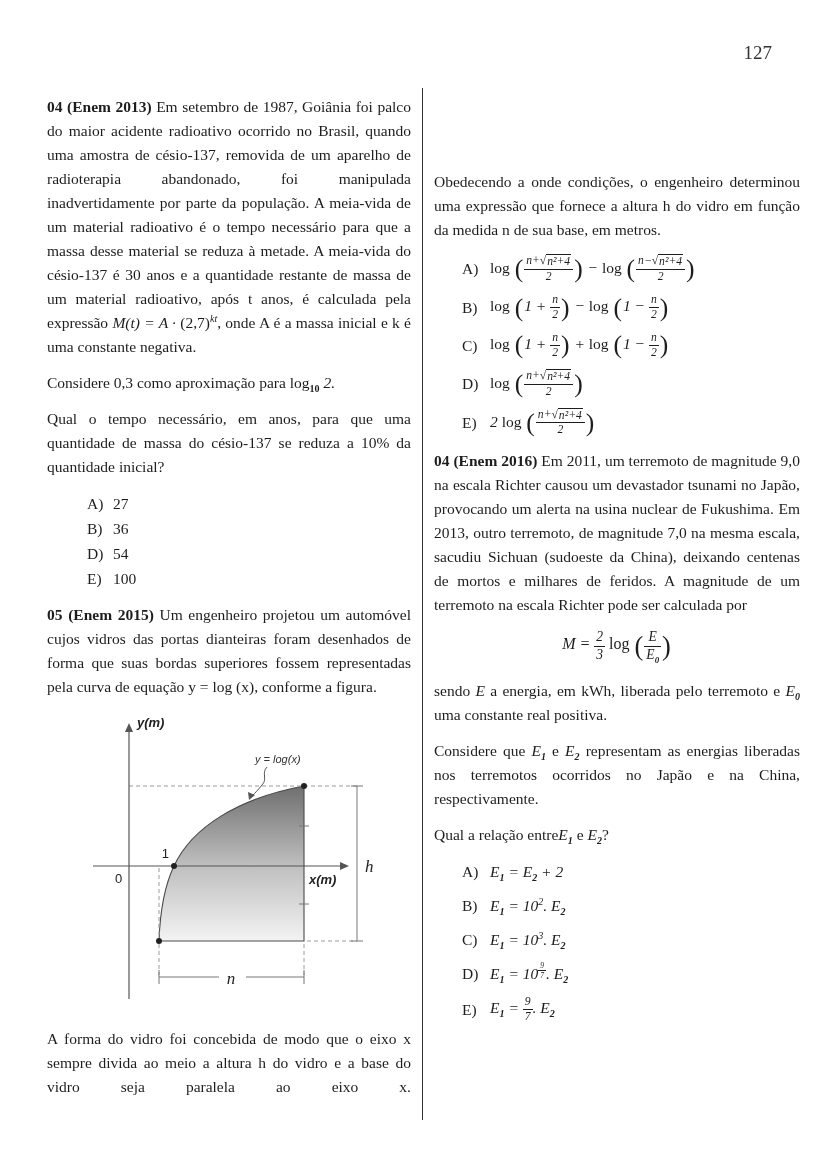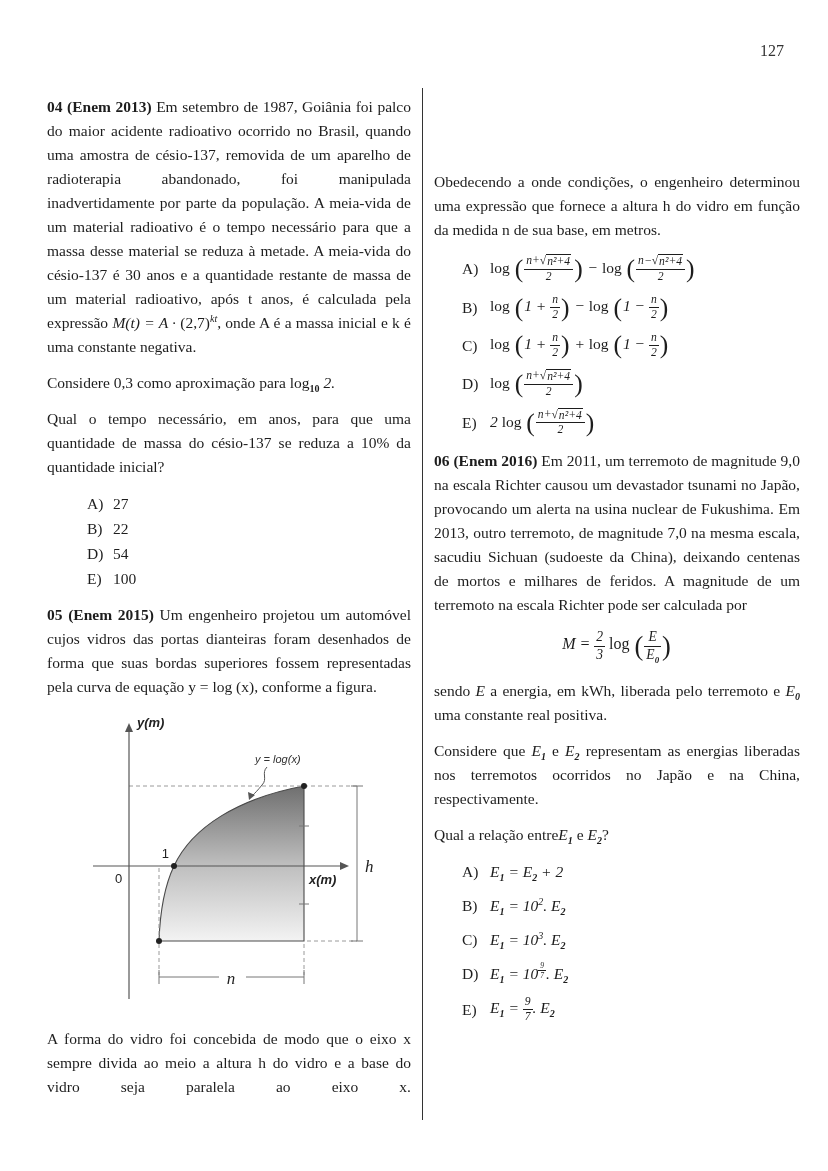--- a/index.html
+++ b/index.html
@@ -1,21 +1,21 @@
 <!DOCTYPE html>
 <html><head>
 <meta charset="utf-8">
 <style>
   html,body{margin:0;padding:0;}
   body{
     width:828px;height:1171px;position:relative;overflow:hidden;
     background:#ffffff;color:#1d1d1d;
     font-family:"Liberation Serif", serif;
   }
-  .page-number{position:absolute;top:42px;right:44px;font-size:16px;color:#333;}
+  .page-number{position:absolute;top:42px;right:56px;font-size:19px;color:#333;}
   .columns{position:absolute;top:86px;left:47px;display:flex;align-items:center;}
   .col{width:364px;}
   .col-right{width:366px;}
   .divider{width:1px;background:#333;margin:2px 11px 0 11px;height:1032px;flex:0 0 1px;}
   p{margin:0 0 12px;font-size:15.5px;line-height:24px;text-align:justify;}
   .justify-last{text-align-last:justify;}
   b{font-weight:bold;}
   
   .options{margin:0 0 12px;}
   .option{padding-left:40px;line-height:25px;font-size:15.5px;}
@@ -57,21 +57,21 @@
   <div class="col col-left">
 
     <p><b>04 (Enem 2013)</b> Em setembro de 1987, Goiânia foi palco do maior acidente radioativo ocorrido no Brasil, quando uma amostra de césio-137, removida de um aparelho de radioterapia abandonado, foi manipulada inadvertidamente por parte da população. A meia-vida de um material radioativo é o tempo necessário para que a massa desse material se reduza à metade. A meia-vida do césio-137 é 30 anos e a quantidade restante de massa de um material radioativo, após t anos, é calculada pela expressão <span class="math">M(t) = A · <span class="mroman">(2,7)</span><sup>kt</sup></span>, onde A é a massa inicial e k é uma constante negativa.</p>
 
     <p>Considere 0,3 como aproximação para <span class="math"><span class="mroman">log<sub>10</sub></span> 2.</span></p>
 
     <p>Qual o tempo necessário, em anos, para que uma quantidade de massa do césio-137 se reduza a 10% da quantidade inicial?</p>
 
     <div class="options">
       <div class="option"><span class="opt-letter">A)</span><span>27</span></div>
-      <div class="option"><span class="opt-letter">B)</span><span>22</span></div>
+      <div class="option"><span class="opt-letter">B)</span><span>36</span></div>
       <div class="option"><span class="opt-letter">D)</span><span>54</span></div>
       <div class="option"><span class="opt-letter">E)</span><span>100</span></div>
     </div>
 
     <p><b>05 (Enem 2015)</b> Um engenheiro projetou um automóvel cujos vidros das portas dianteiras foram desenhados de forma que suas bordas superiores fossem representadas pela curva de equação y = log (x), conforme a figura.</p>
 
     <figure class="graph">
       <svg width="330" height="300" viewBox="0 0 330 300">
         <defs>
           <linearGradient id="gl" x1="0" y1="0" x2="0" y2="1">
@@ -163,21 +163,21 @@
         </div>
       <div class="option">
           <span class="opt-letter">E)</span>
           <span class="math">2 <span class="mroman">log</span> <span class="mgroup"><span class="mparen">(</span><span class="mfrac"><span class="mnum">n+<span class="msqrt">
                     <span class="mrad">√</span>
                     <span class="mbar">n²+4</span>
                   </span></span><span class="mden">2</span></span><span class="mparen">)</span></span></span>
         </div>
     </div>
 
-    <p><b>06 (Enem 2016)</b> Em 2011, um terremoto de magnitude 9,0 na escala Richter causou um devastador tsunami no Japão, provocando um alerta na usina nuclear de Fukushima. Em 2013, outro terremoto, de magnitude 7,0 na mesma escala, sacudiu Sichuan (sudoeste da China), deixando centenas de mortos e milhares de feridos. A magnitude de um terremoto na escala Richter pode ser calculada por</p>
+    <p><b>04 (Enem 2016)</b> Em 2011, um terremoto de magnitude 9,0 na escala Richter causou um devastador tsunami no Japão, provocando um alerta na usina nuclear de Fukushima. Em 2013, outro terremoto, de magnitude 7,0 na mesma escala, sacudiu Sichuan (sudoeste da China), deixando centenas de mortos e milhares de feridos. A magnitude de um terremoto na escala Richter pode ser calculada por</p>
 
     <div class="formula math">M = <span class="mfrac"><span class="mnum">2</span><span class="mden">3</span></span> <span class="mroman">log</span> <span class="mgroup"><span class="mparen">(</span><span class="mfrac"><span class="mnum">E</span><span class="mden">E<sub>0</sub></span></span><span class="mparen">)</span></span></div>
 
     <p>sendo <span class="math">E</span> a energia, em kWh, liberada pelo terremoto e <span class="math">E<sub>0</sub></span> uma constante real positiva.</p>
 
     <p>Considere que <span class="math">E<sub>1</sub></span> e <span class="math">E<sub>2</sub></span> representam as energias liberadas nos terremotos ocorridos no Japão e na China, respectivamente.</p>
 
     <p>Qual a relação entre<span class="math">E<sub>1</sub></span> e <span class="math">E<sub>2</sub></span>?</p>
 
     <div class="options math-options">

